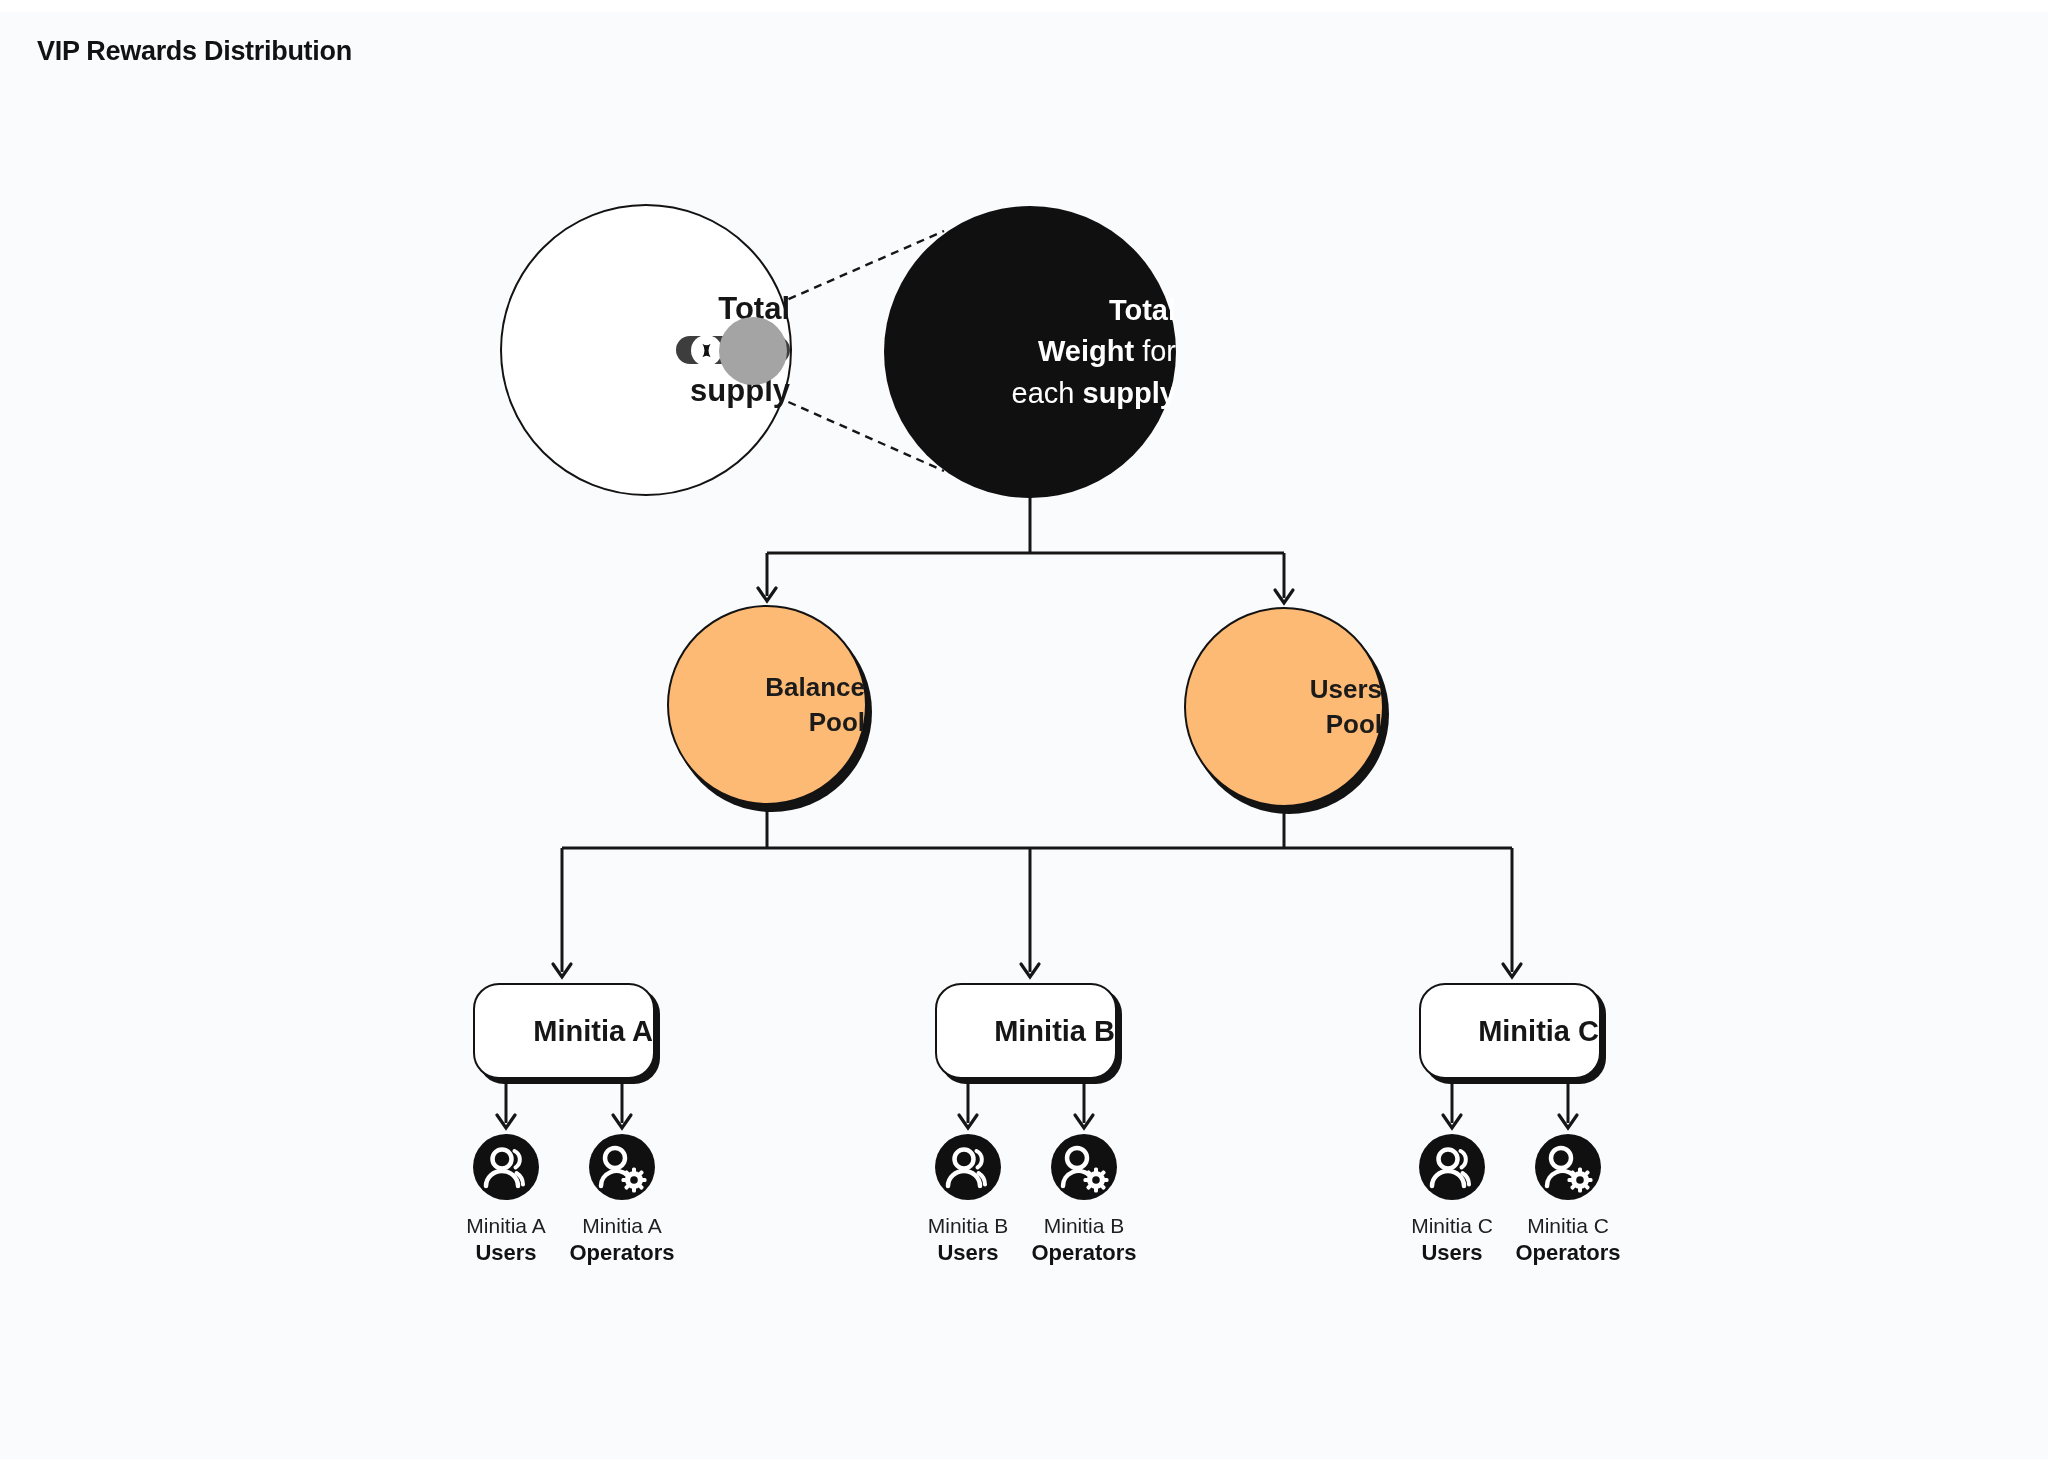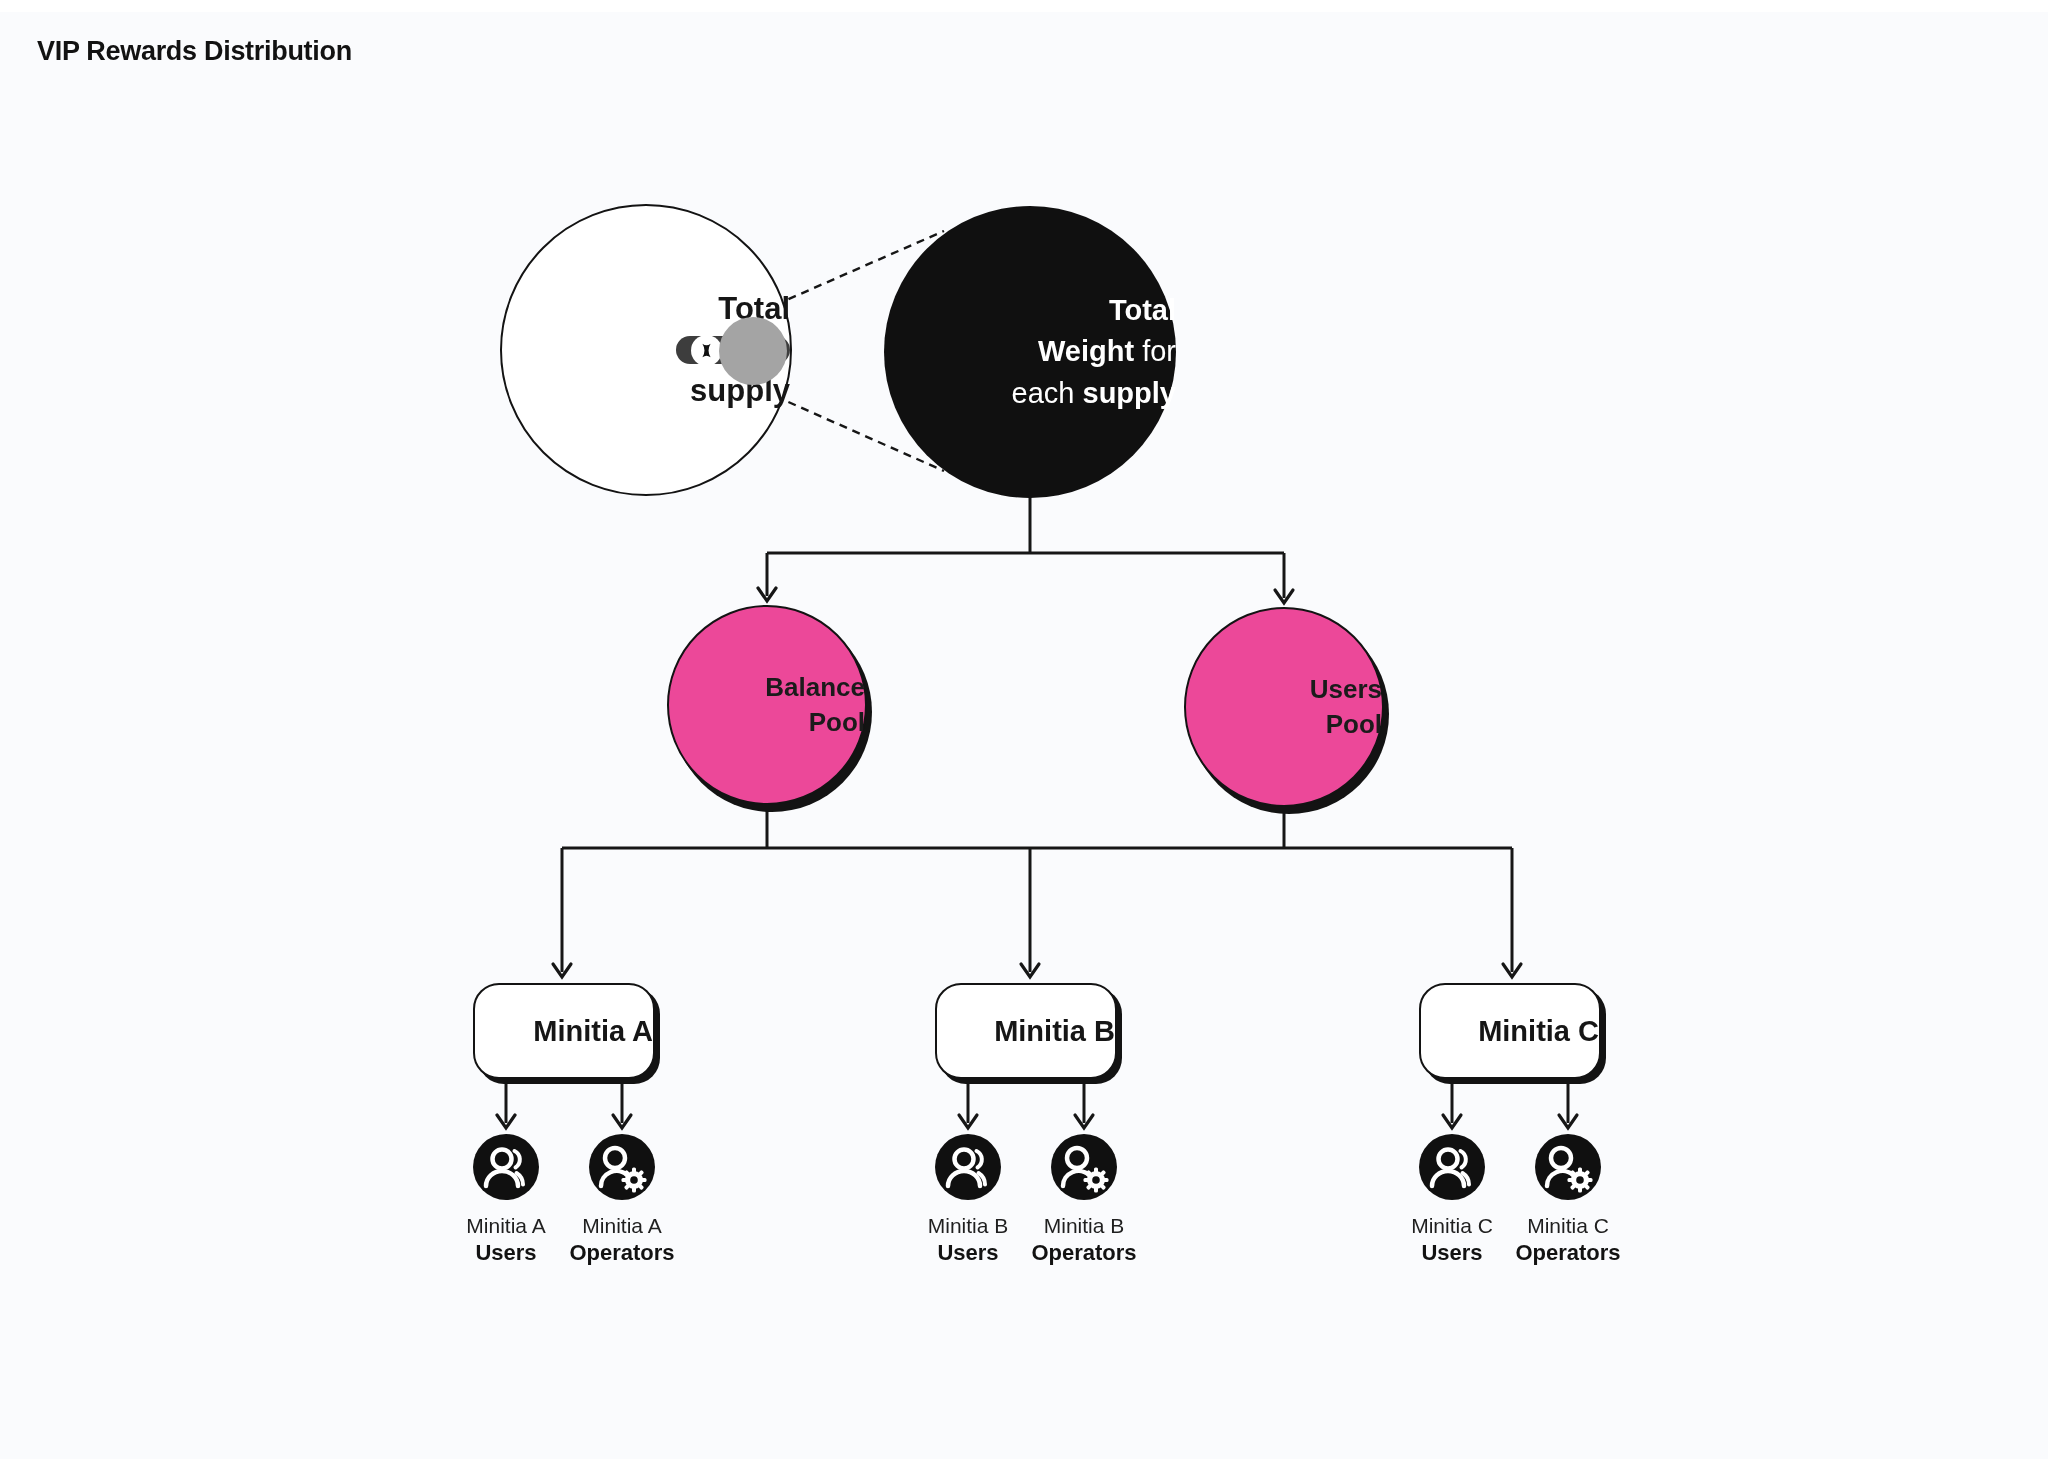--- a/index.html
+++ b/index.html
@@ -36,21 +36,21 @@
   .graydot{
     position:absolute; left:719px; top:317px; width:68px; height:68px; border-radius:50%;
     background:var(--grayDot); z-index:3;
   }
   .reward{
     left:884px; top:206px; width:292px; height:292px; background:#101010; color:#ffffff;
     font-size:29px; line-height:1.42; font-weight:300;
   }
   .reward b{font-weight:700;}
   .pool{
-    width:200px; height:200px; background:#ec4899; border:2.5px solid #131313;
+    width:200px; height:200px; background:#fdba74; border:2.5px solid #131313;
     box-shadow:5px 7px 0 #131313; font-size:26px; font-weight:700; line-height:1.35;
     color:#1b1b1b;
   }
   .pool.balance{left:667px; top:605px;}
   .pool.weight{left:1184px; top:607px;}
   .mbox{
     width:182px; height:96px; background:#ffffff; border:2.5px solid #131313;
     border-radius:26px; box-shadow:5px 5px 0 #131313; font-size:29px; font-weight:700;
     color:#161616;
   }

